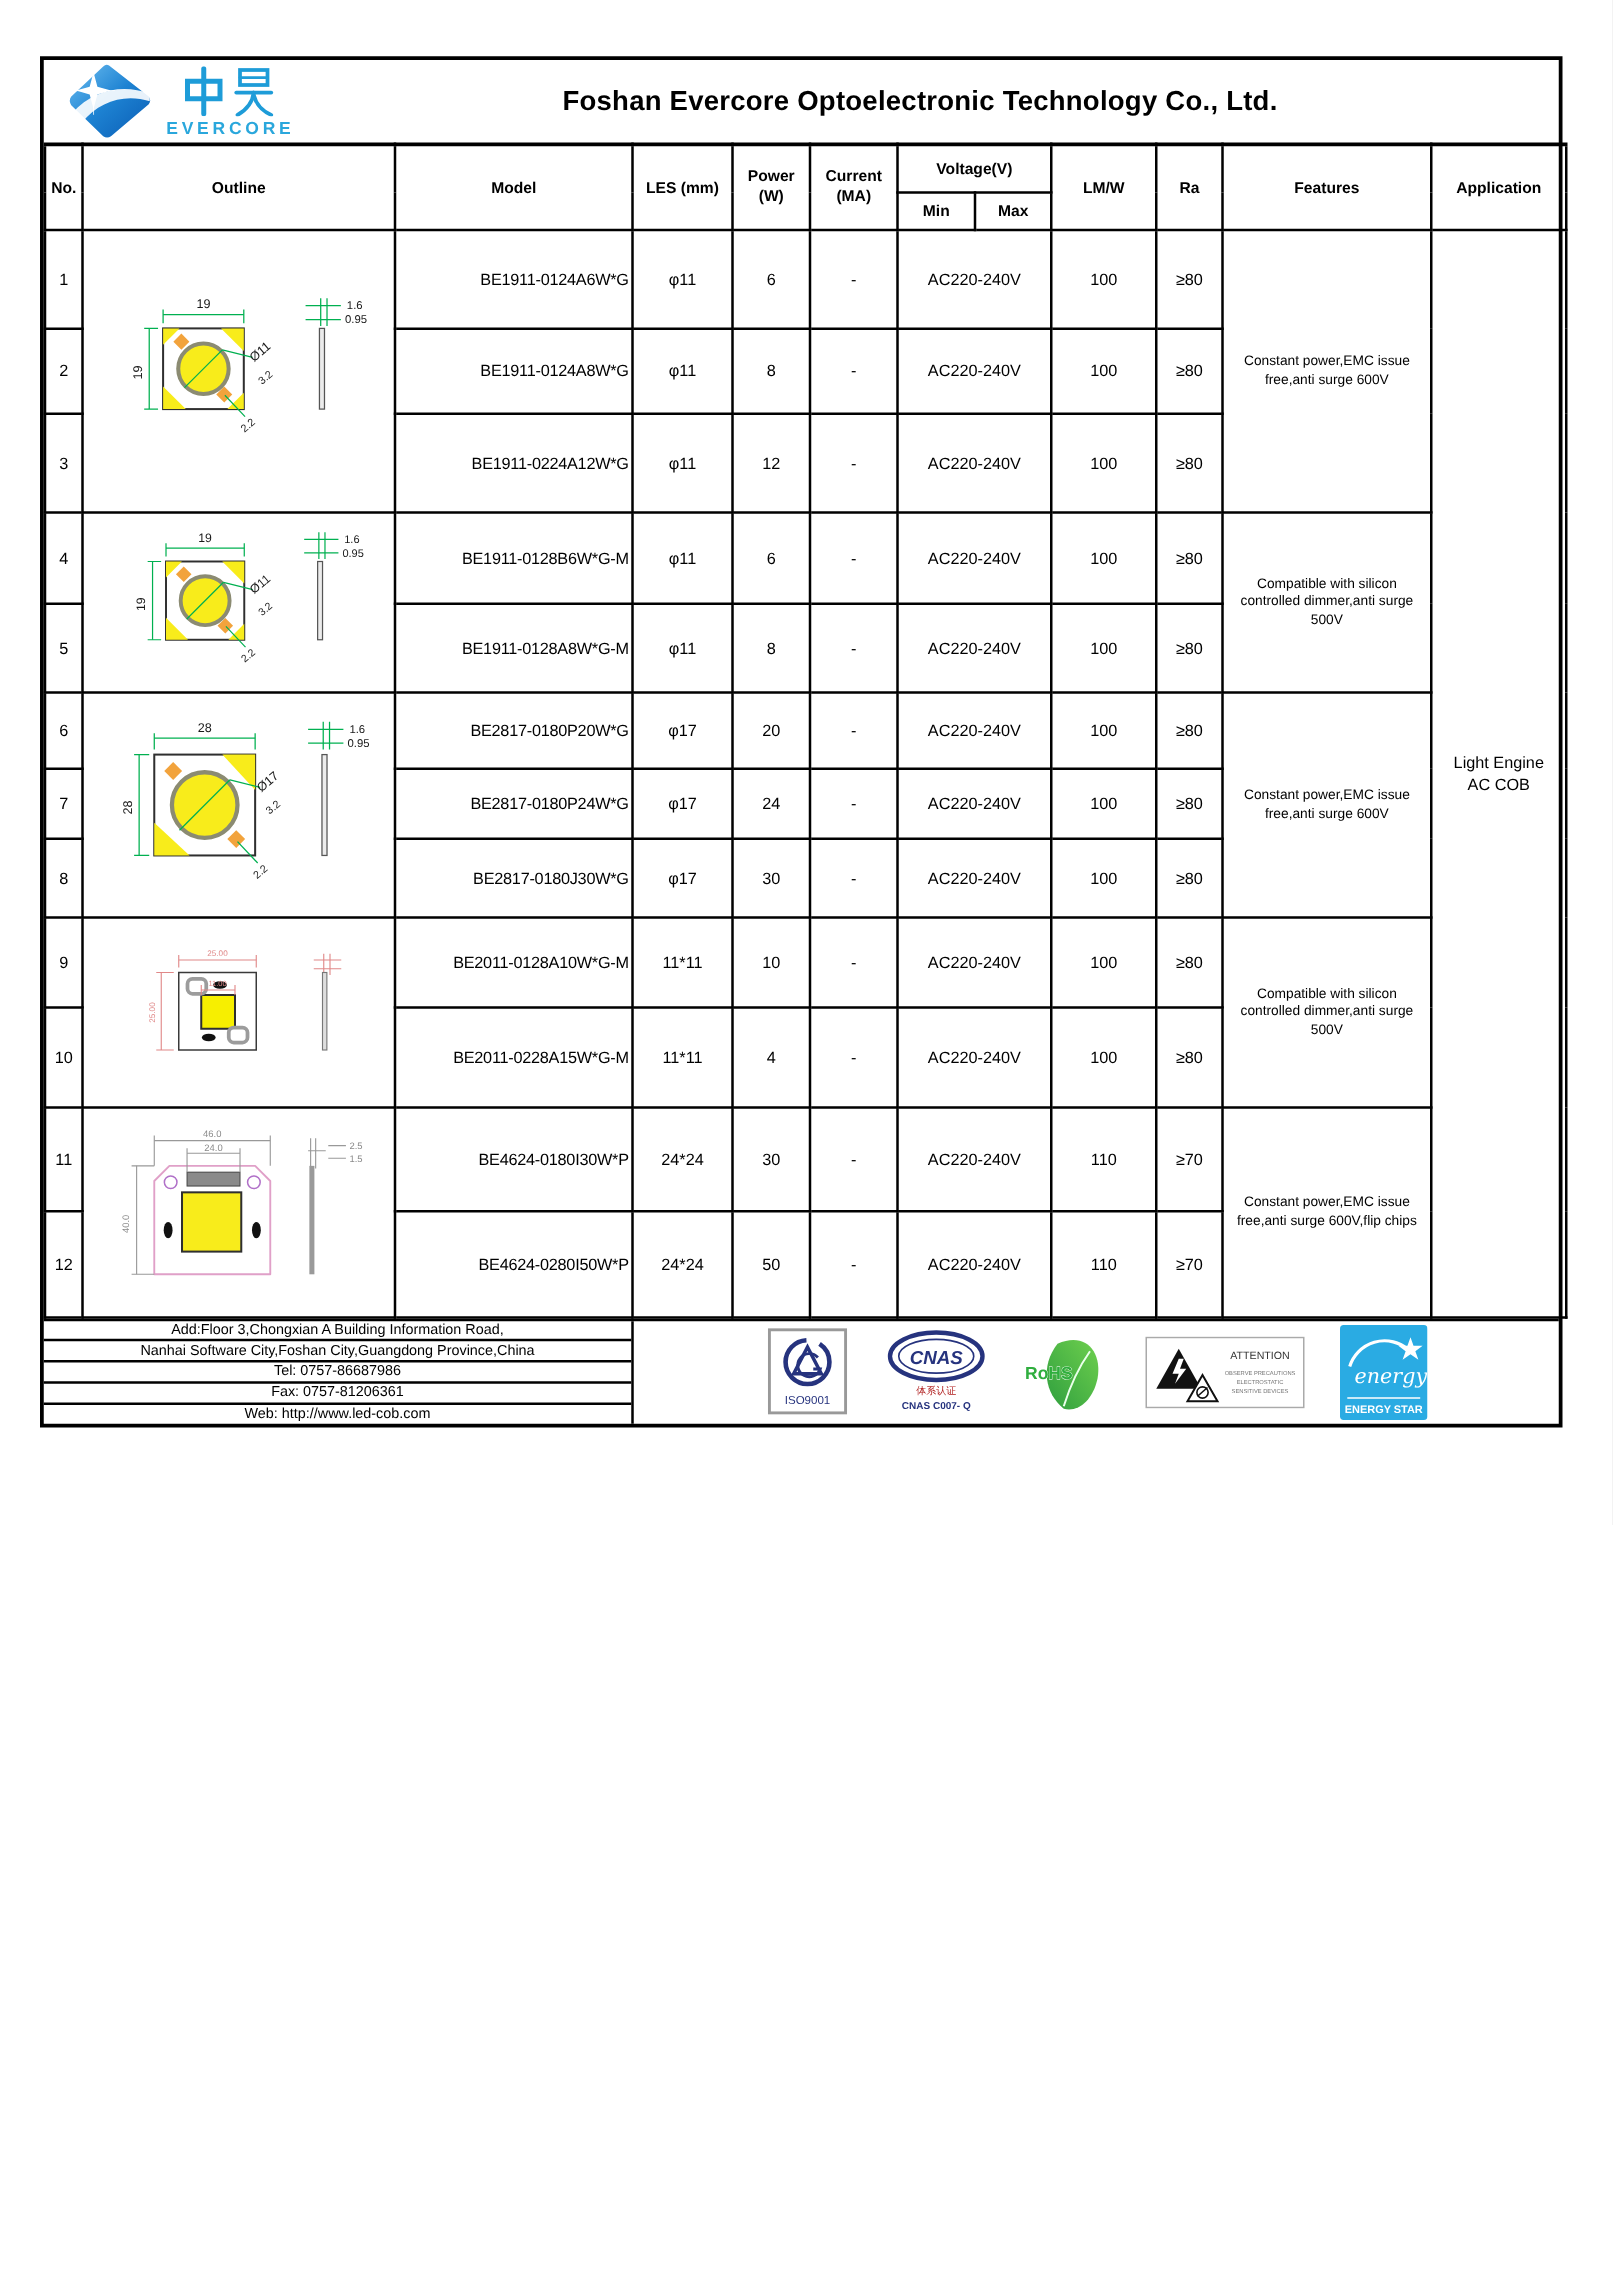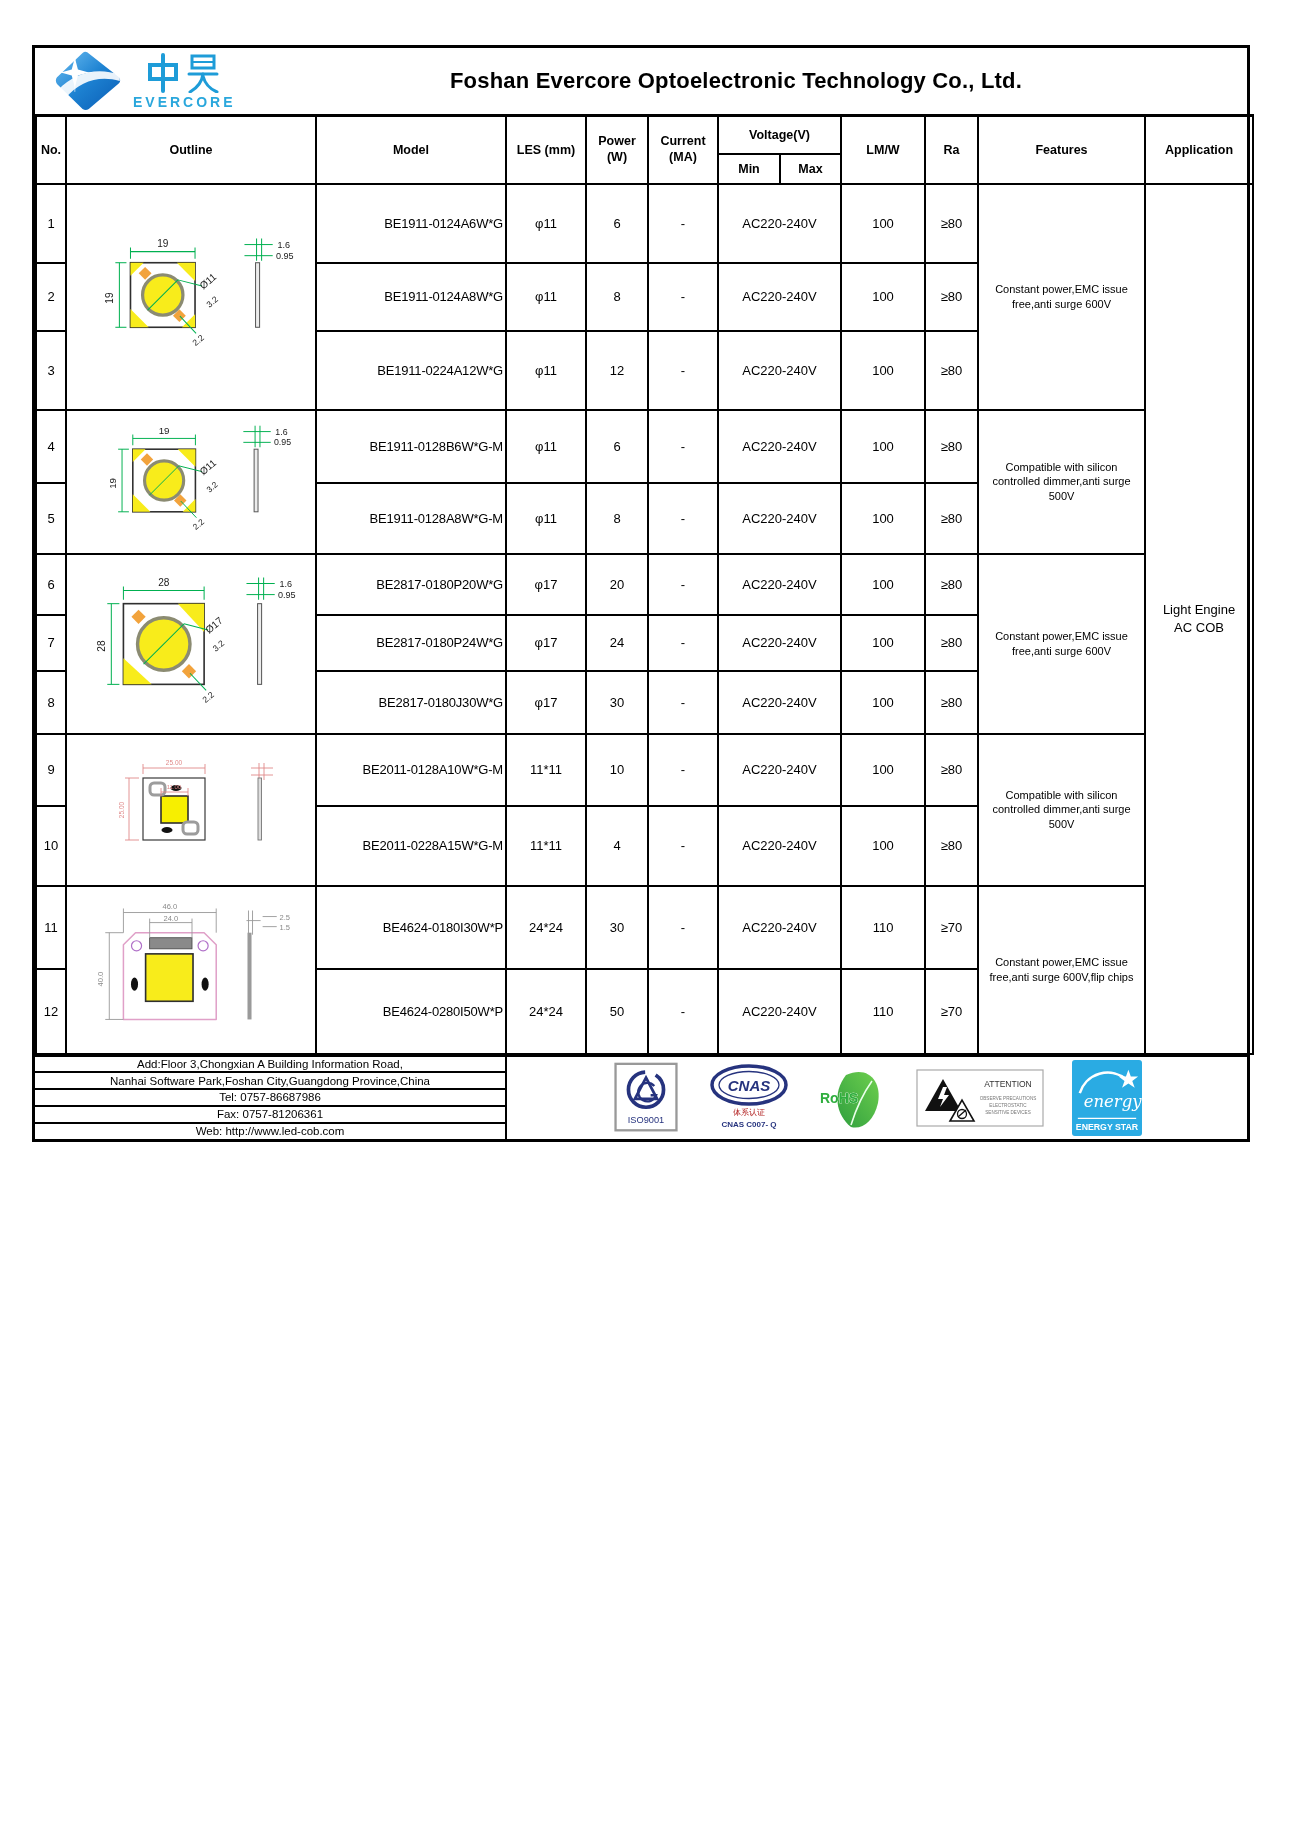--- a/index.html
+++ b/index.html
@@ -430,21 +430,21 @@
           <td colspan="2">AC220-240V</td>
           <td>110</td>
           <td>≥70</td>
         </tr>
       </tbody>
     </table>
 
     <div class="footer">
       <div class="addr">
         <div class="addr-row">Add:Floor 3,Chongxian A Building Information Road,</div>
-        <div class="addr-row">Nanhai Software Park,Foshan City,Guangdong Province,China</div>
+        <div class="addr-row">Nanhai Software City,Foshan City,Guangdong Province,China</div>
         <div class="addr-row">Tel:  0757-86687986</div>
         <div class="addr-row">Fax: 0757-81206361</div>
         <div class="addr-row">Web:  http://www.led-cob.com</div>
       </div>
       <div class="certs">
 
         <svg width="68" height="72" viewBox="0 0 70 78">
           <rect x="2" y="2" width="66" height="72" fill="#fff" stroke="#999" stroke-width="2.5"></rect>
           <circle cx="35" cy="30" r="19" fill="none" stroke="#26337e" stroke-width="4" stroke-dasharray="88 12"></circle>
           <path d="M35,17 L47,40 L23,40 Z" fill="none" stroke="#26337e" stroke-width="3"></path>

